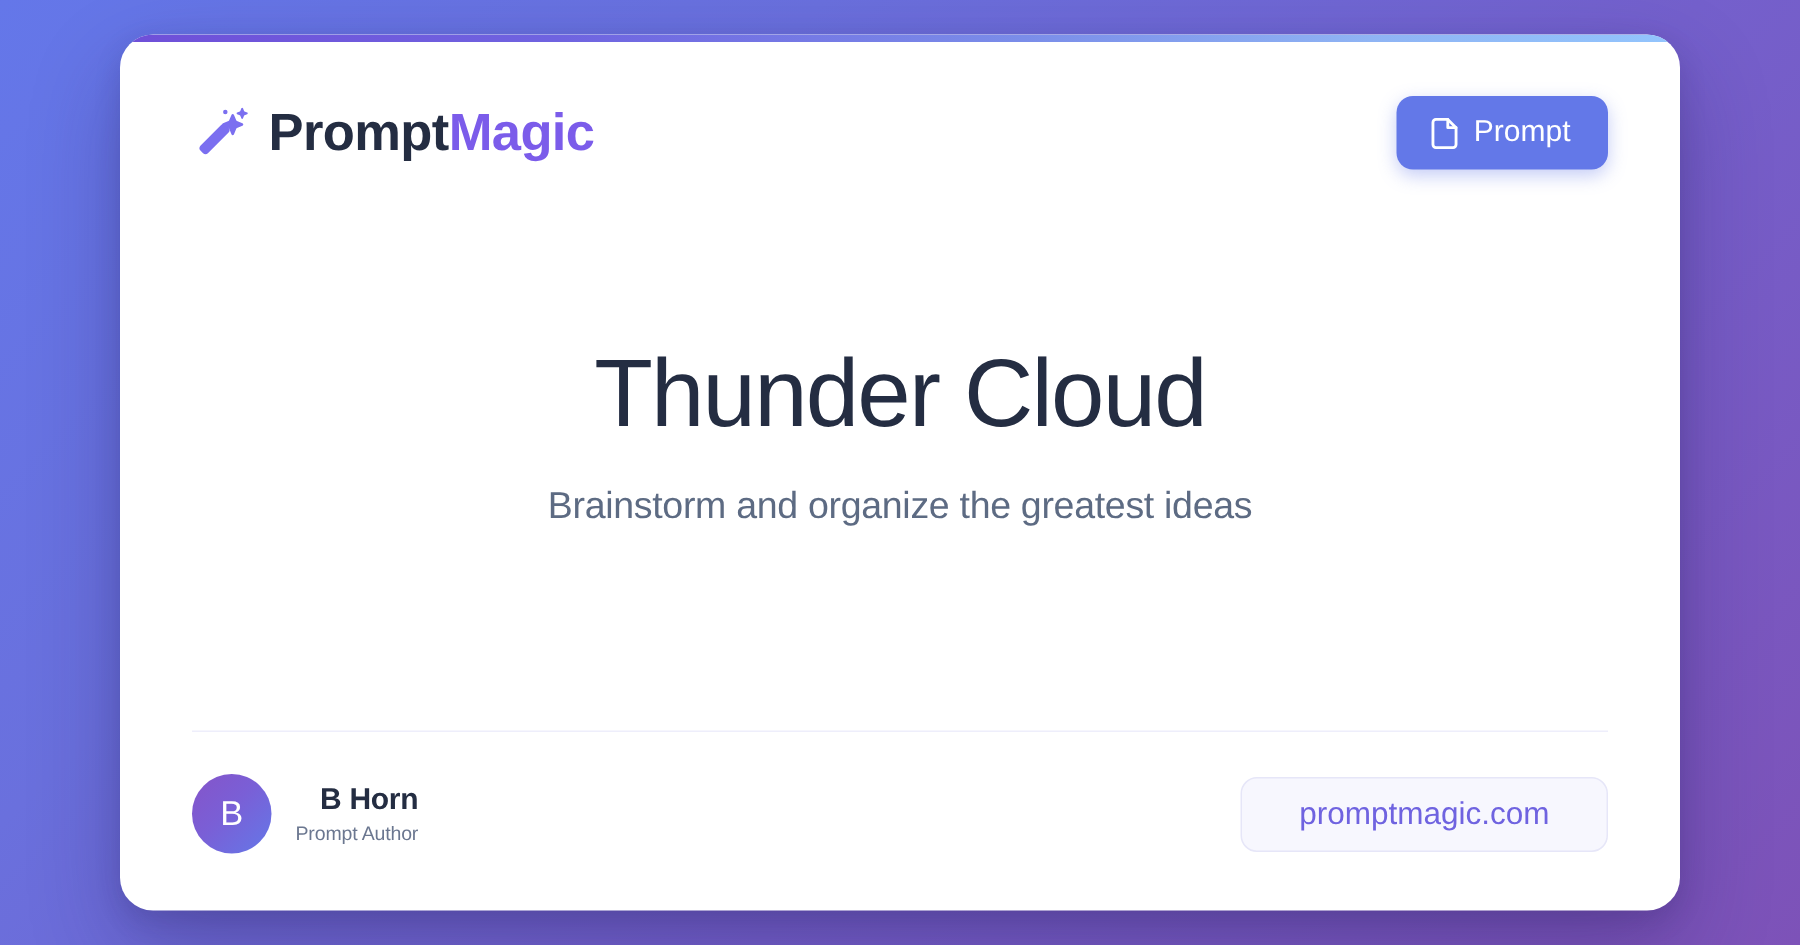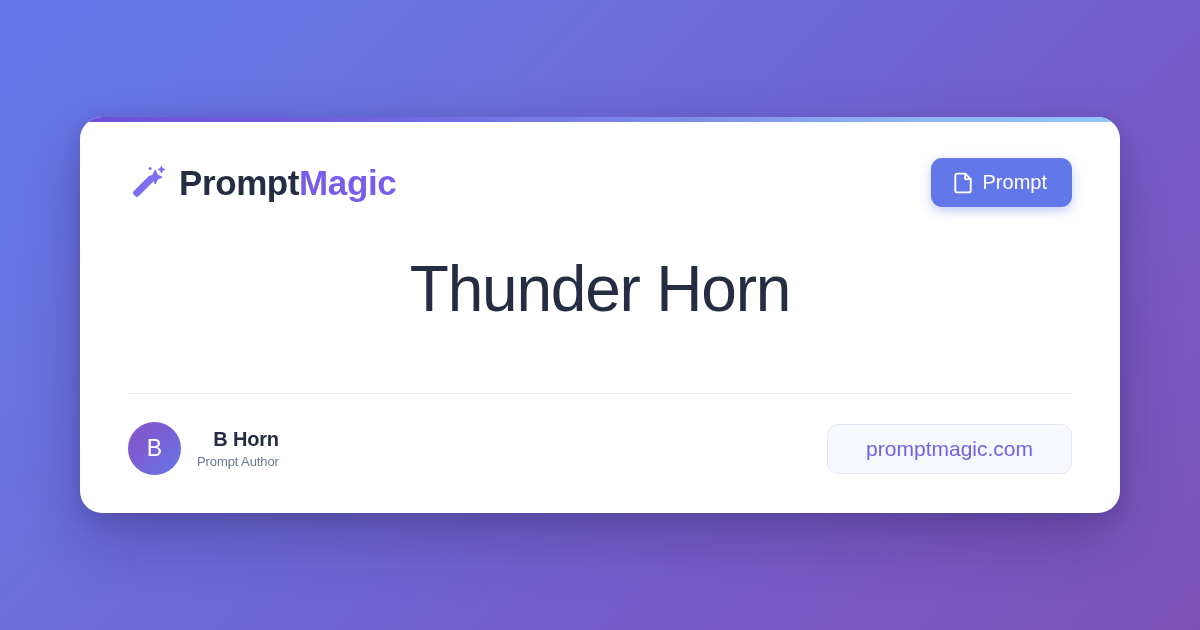--- a/index.html
+++ b/index.html
@@ -11,21 +11,21 @@
   }
 
   body {
     background: linear-gradient(135deg, #6477e9 0%, #6a70dd 30%, #7460cc 62%, #7d52b8 100%);
     display:flex; align-items:center; justify-content:center;
   }
 
   
   .card {
     position:relative;
-    width:1040px; height:396px;
+    width:1040px; height:584px;
     background:#ffffff;
     border-radius:22px;
     box-shadow:0 26px 60px rgba(40,28,90,.30), 0 6px 18px rgba(40,28,90,.16);
     display:flex; flex-direction:column;
     padding:0 48px;
     overflow:hidden;
   }
 
   .accent-bar {
     position:absolute; top:0; left:0; right:0; height:5px;
@@ -128,21 +128,22 @@
         <svg viewBox="0 0 20 22" xmlns="http://www.w3.org/2000/svg" fill="none" stroke="#ffffff" stroke-width="1.9" stroke-linecap="round" stroke-linejoin="round">
           <path d="M12.2 1.6H4.3a2 2 0 0 0-2 2v14.8a2 2 0 0 0 2 2h11.4a2 2 0 0 0 2-2V7.1z"></path>
           <path d="M12.2 1.6v5.5h5.5"></path>
         </svg>
       </span>
       <span>Prompt</span>
     </button>
   </div>
 
   <div class="main">
-    <h1 class="title">Thunder Horn</h1>
+    <h1 class="title">Thunder Cloud</h1>
+    <p class="subtitle">Brainstorm and organize the greatest ideas</p>
   </div>
 
   <div class="divider"></div>
 
   <div class="footer">
     <div class="author">
       <div class="avatar">B</div>
       <div class="author-lines">
         <span class="author-name">B Horn</span>
         <span class="author-role">Prompt Author</span>

